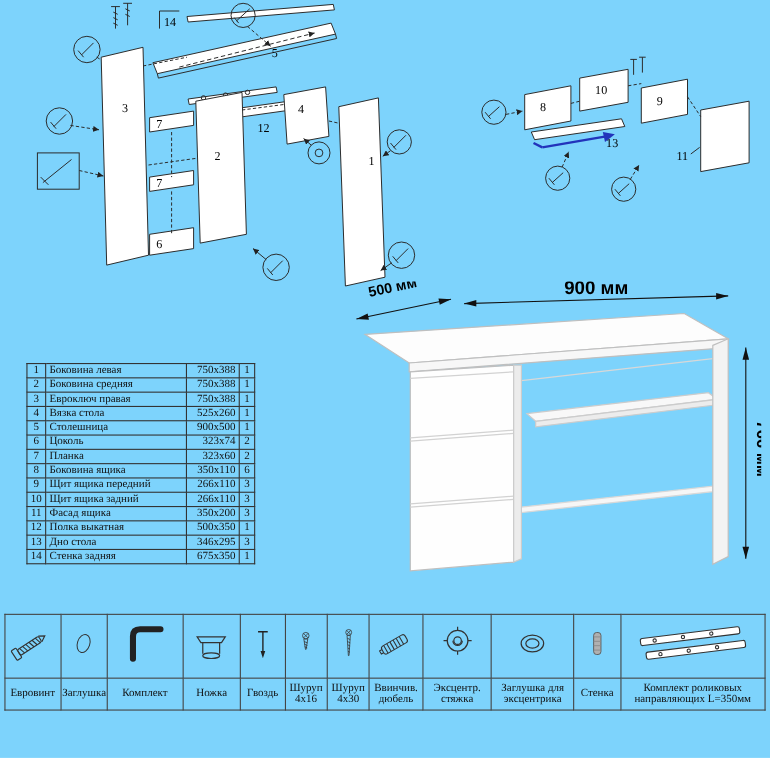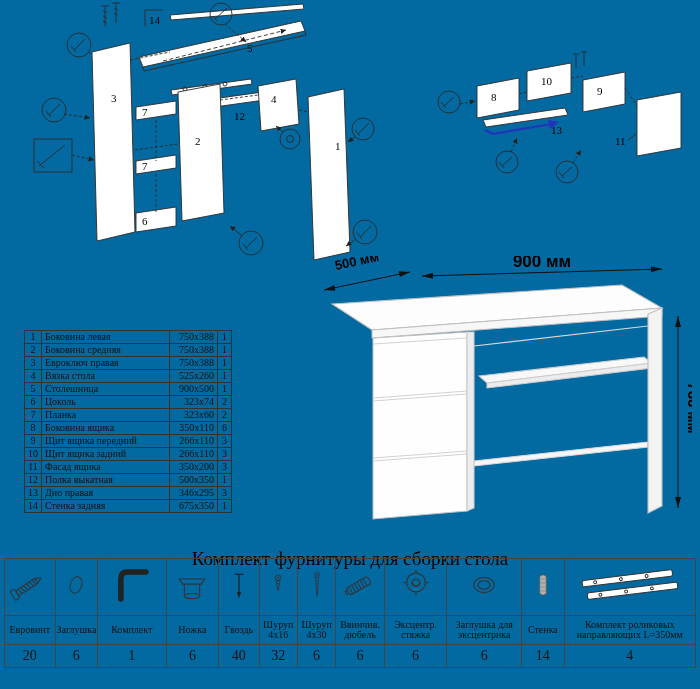--- a/index.html
+++ b/index.html
@@ -1,18 +1,18 @@
 <!DOCTYPE html>
 <html><head>
 <meta charset="utf-8">
 <style>
   *{margin:0;padding:0;box-sizing:border-box}
   html,body{background:#fff}
   body{width:700px;height:689px;font-family:"Liberation Serif",serif;color:#111;overflow:hidden}
-  #page{position:relative;width:700px;height:689px;background:#0369a1;overflow:hidden}
+  #page{position:relative;width:700px;height:689px;background:#7dd3fc;overflow:hidden}
   .abs{position:absolute}
   table{border-collapse:collapse}
   #parts-table{position:absolute;left:24px;top:330px;font-size:10px;line-height:1}
   #parts-table td{border:1px solid #333;padding:1px 3px;height:11px;white-space:nowrap}
   .c-num{width:16px;text-align:center}
   .c-name{width:128px}
   .c-size{width:48px;text-align:right}
   .c-qty{width:14px;text-align:center}
   #hw-title{position:absolute;left:0;top:548px;width:700px;text-align:center;font-size:19px;color:#000}
   #hw{position:absolute;left:4px;top:558px;width:692px;table-layout:fixed}
@@ -261,21 +261,21 @@
           <td class="c-qty">3</td>
         </tr>
       <tr>
           <td class="c-num">12</td>
           <td class="c-name">Полка выкатная</td>
           <td class="c-size">500x350</td>
           <td class="c-qty">1</td>
         </tr>
       <tr>
           <td class="c-num">13</td>
-          <td class="c-name">Дно правая</td>
+          <td class="c-name">Дно стола</td>
           <td class="c-size">346x295</td>
           <td class="c-qty">3</td>
         </tr>
       <tr>
           <td class="c-num">14</td>
           <td class="c-name">Стенка задняя</td>
           <td class="c-size">675x350</td>
           <td class="c-qty">1</td>
         </tr>
     </tbody>
@@ -317,21 +317,20 @@
         <line x1="63" y1="142" x2="157" y2="135"></line>
           <line x1="63" y1="145" x2="157" y2="138"></line>
         <line x1="63" y1="202" x2="157" y2="195"></line>
           <line x1="63" y1="205" x2="157" y2="198"></line>
       </g>
       <polygon points="157,76 164,76 164,252 157,255" fill="#ececec" stroke="#cccccc"></polygon>
       <polygon points="338,58 352,52 352,250 338,257" fill="#f3f3f3"></polygon>
     </g>
   </svg>
 
-  <div id="hw-title">Комплект фурнитуры для сборки стола</div>
 
   <table id="hw">
     <colgroup>
       <col style="width:50px">
         <col style="width:42px">
         <col style="width:68px">
         <col style="width:52px">
       <col style="width:40px">
         <col style="width:38px">
         <col style="width:38px">
@@ -446,30 +445,16 @@
         <td class="name-cell">Ножка</td>
         <td class="name-cell">Гвоздь</td>
         <td class="name-cell">Шуруп 4х16</td>
         <td class="name-cell">Шуруп 4х30</td>
         <td class="name-cell">Ввинчив. дюбель</td>
         <td class="name-cell">Эксцентр. стяжка</td>
         <td class="name-cell">Заглушка для эксцентрика</td>
         <td class="name-cell">Стенка</td>
         <td class="name-cell">Комплект роликовых направляющих L=350мм</td>
       </tr>
-      <tr>
-        <td class="qty-cell">20</td>
-        <td class="qty-cell">6</td>
-        <td class="qty-cell">1</td>
-        <td class="qty-cell">6</td>
-        <td class="qty-cell">40</td>
-        <td class="qty-cell">32</td>
-        <td class="qty-cell">6</td>
-        <td class="qty-cell">6</td>
-        <td class="qty-cell">6</td>
-        <td class="qty-cell">6</td>
-        <td class="qty-cell">14</td>
-        <td class="qty-cell">4</td>
-      </tr>
     </tbody>
   </table>
 
 </div>
 
 </body></html>

